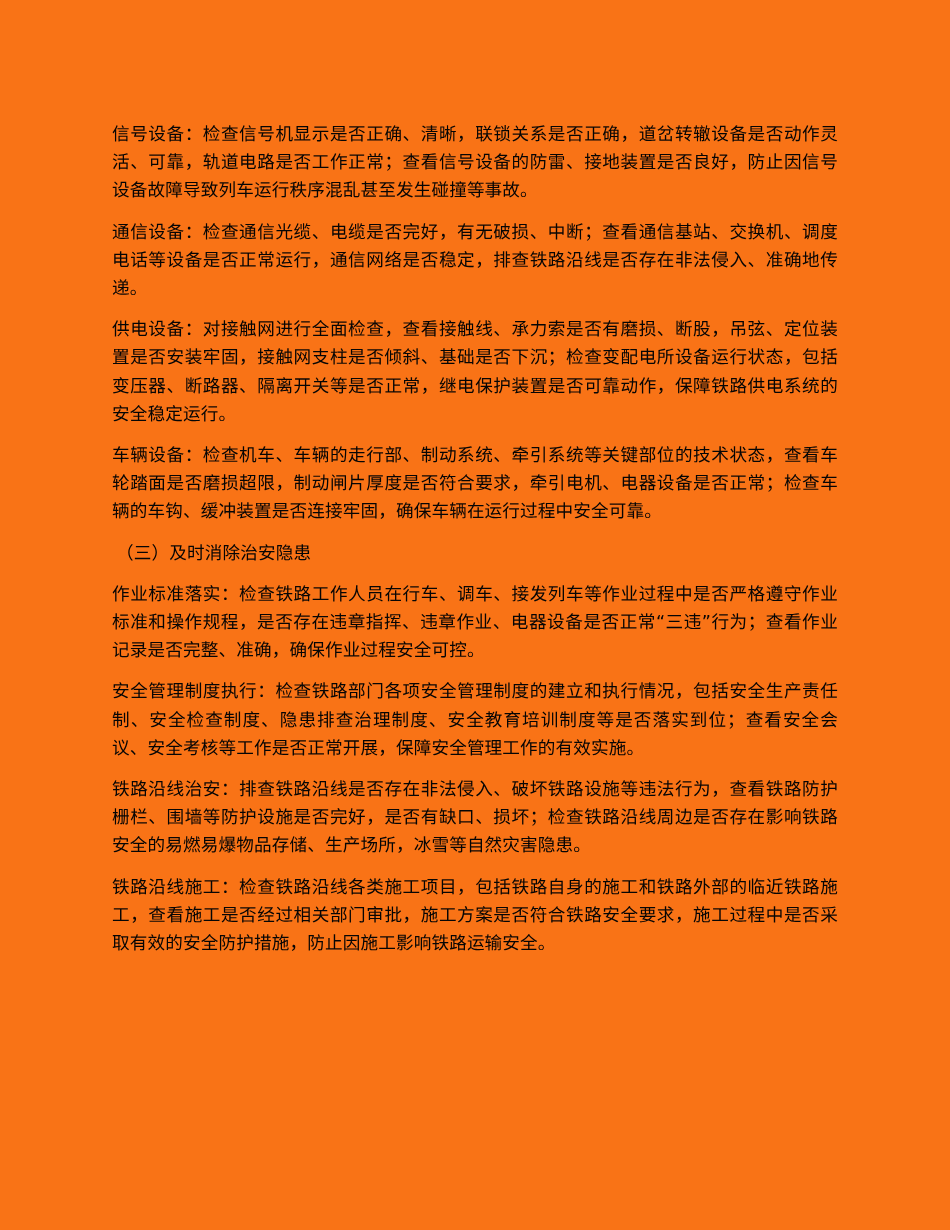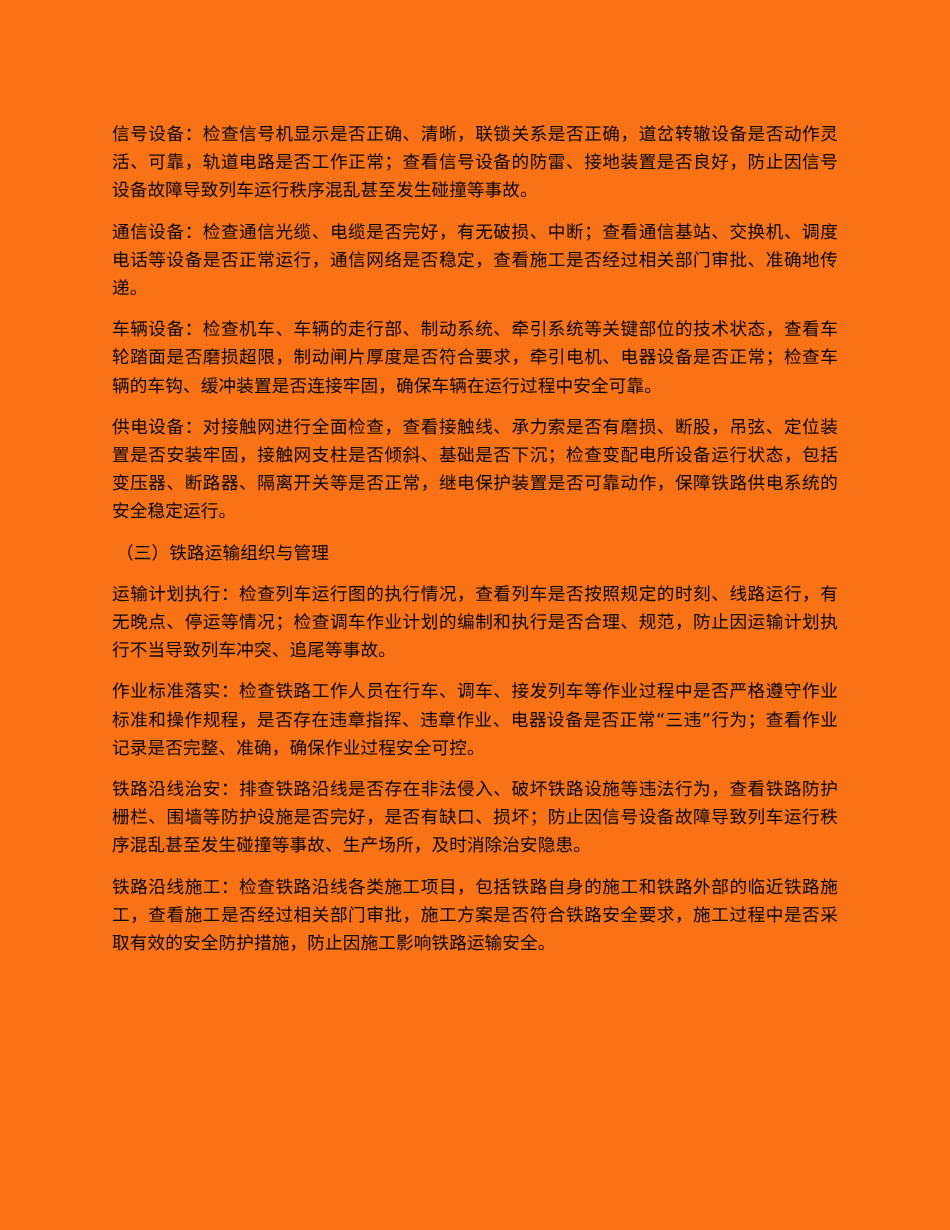--- a/index.html
+++ b/index.html
@@ -51,22 +51,22 @@
     font-weight: 400;
     color: #050505;
   }
 </style>
 </head>
 <body style="background: rgb(255, 255, 255);">
 
 <div class="page" style="background: #f97316;">
   <div class="doc-body">
       <p class="para">信号设备：检查信号机显示是否正确、清晰，联锁关系是否正确，道岔转辙设备是否动作灵活、可靠，轨道电路是否工作正常；查看信号设备的防雷、接地装置是否良好，防止因信号设备故障导致列车运行秩序混乱甚至发生碰撞等事故。</p>
-      <p class="para">通信设备：检查通信光缆、电缆是否完好，有无破损、中断；查看通信基站、交换机、调度电话等设备是否正常运行，通信网络是否稳定，查看施工是否经过相关部门审批、准确地传递。</p>
+      <p class="para">通信设备：检查通信光缆、电缆是否完好，有无破损、中断；查看通信基站、交换机、调度电话等设备是否正常运行，通信网络是否稳定，排查铁路沿线是否存在非法侵入、准确地传递。</p>
+      <p class="para">供电设备：对接触网进行全面检查，查看接触线、承力索是否有磨损、断股，吊弦、定位装置是否安装牢固，接触网支柱是否倾斜、基础是否下沉；检查变配电所设备运行状态，包括变压器、断路器、隔离开关等是否正常，继电保护装置是否可靠动作，保障铁路供电系统的安全稳定运行。</p>
       <p class="para">车辆设备：检查机车、车辆的走行部、制动系统、牵引系统等关键部位的技术状态，查看车轮踏面是否磨损超限，制动闸片厚度是否符合要求，牵引电机、电器设备是否正常；检查车辆的车钩、缓冲装置是否连接牢固，确保车辆在运行过程中安全可靠。</p>
-      <p class="para">供电设备：对接触网进行全面检查，查看接触线、承力索是否有磨损、断股，吊弦、定位装置是否安装牢固，接触网支柱是否倾斜、基础是否下沉；检查变配电所设备运行状态，包括变压器、断路器、隔离开关等是否正常，继电保护装置是否可靠动作，保障铁路供电系统的安全稳定运行。</p>
-      <p class="heading">（三）铁路运输组织与管理</p>
-      <p class="para">运输计划执行：检查列车运行图的执行情况，查看列车是否按照规定的时刻、线路运行，有无晚点、停运等情况；检查调车作业计划的编制和执行是否合理、规范，防止因运输计划执行不当导致列车冲突、追尾等事故。</p>
+      <p class="heading">（三）及时消除治安隐患</p>
       <p class="para">作业标准落实：检查铁路工作人员在行车、调车、接发列车等作业过程中是否严格遵守作业标准和操作规程，是否存在违章指挥、违章作业、电器设备是否正常“三违”行为；查看作业记录是否完整、准确，确保作业过程安全可控。</p>
-      <p class="para">铁路沿线治安：排查铁路沿线是否存在非法侵入、破坏铁路设施等违法行为，查看铁路防护栅栏、围墙等防护设施是否完好，是否有缺口、损坏；防止因信号设备故障导致列车运行秩序混乱甚至发生碰撞等事故、生产场所，及时消除治安隐患。</p>
+      <p class="para">安全管理制度执行：检查铁路部门各项安全管理制度的建立和执行情况，包括安全生产责任制、安全检查制度、隐患排查治理制度、安全教育培训制度等是否落实到位；查看安全会议、安全考核等工作是否正常开展，保障安全管理工作的有效实施。</p>
+      <p class="para">铁路沿线治安：排查铁路沿线是否存在非法侵入、破坏铁路设施等违法行为，查看铁路防护栅栏、围墙等防护设施是否完好，是否有缺口、损坏；检查铁路沿线周边是否存在影响铁路安全的易燃易爆物品存储、生产场所，冰雪等自然灾害隐患。</p>
       <p class="para">铁路沿线施工：检查铁路沿线各类施工项目，包括铁路自身的施工和铁路外部的临近铁路施工，查看施工是否经过相关部门审批，施工方案是否符合铁路安全要求，施工过程中是否采取有效的安全防护措施，防止因施工影响铁路运输安全。</p>
     </div>
 </div>
 
 </body></html>

